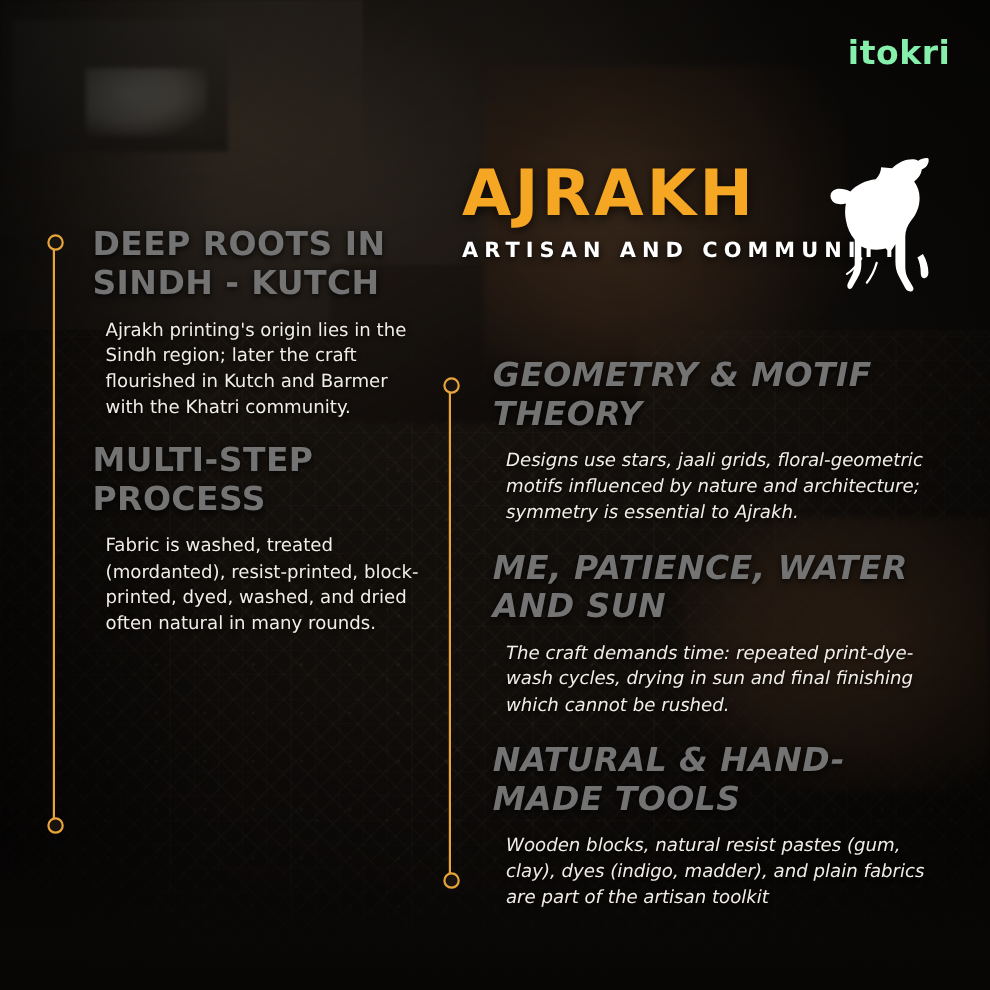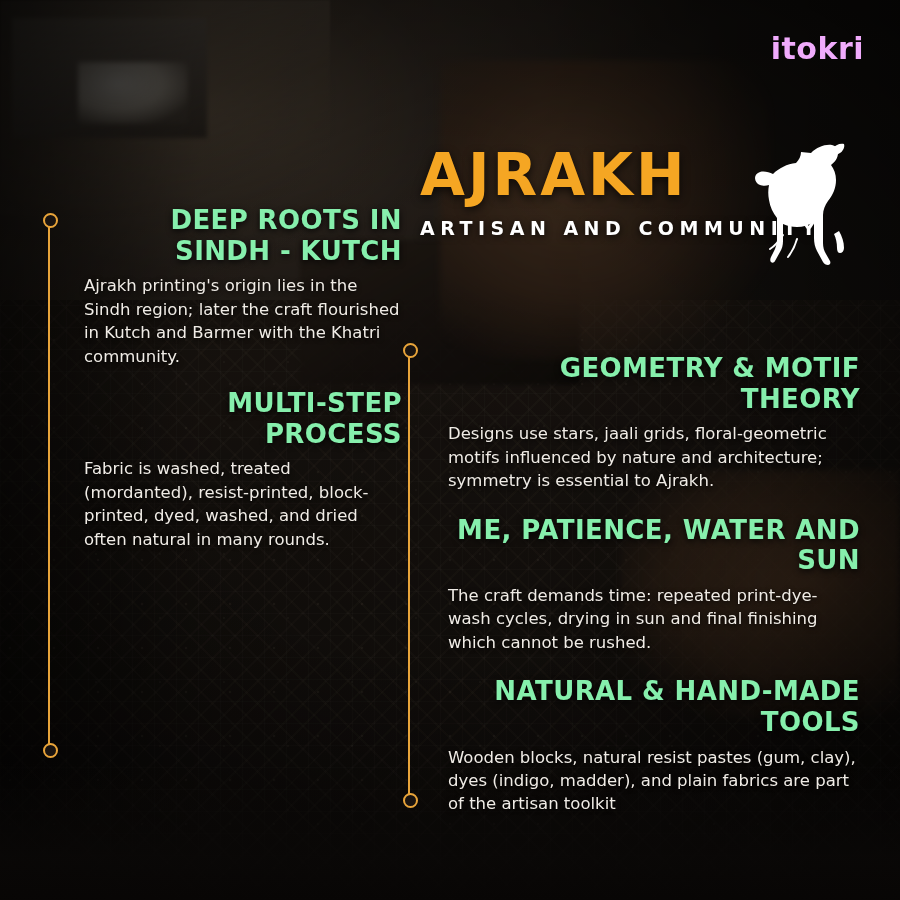--- a/index.html
+++ b/index.html
@@ -125,21 +125,21 @@
     position: absolute;
     left: 0; right: 0; bottom: 0; height: 140px;
     background: linear-gradient(180deg, rgba(10,8,7,0) 0%, rgba(10,8,7,0.85) 70%, rgba(8,6,5,0.95) 100%);
   }
 
   
   .brand {
     position: absolute;
     top: 34px;
     right: 36px;
-    color: #f0abfc;
+    color: #86efac;
     font-size: 30px;
     font-weight: 700;
     letter-spacing: 0.5px;
     font-family: "DejaVu Sans", sans-serif;
     line-height: 1;
   }
 
   
   .title-wrap {
     position: absolute;
@@ -190,36 +190,35 @@
     left: -5px;
   }
   .rail-left { left: 48px; top: 218px; height: 535px; }
   .rail-right { left: 408px; top: 348px; height: 455px; }
 
   
   .col {
     position: absolute;
   }
   .col-left { left: 84px; top: 205px; width: 318px; }
-  .col-right { left: 448px; top: 353px; width: 412px; }
+  .col-right { left: 448px; top: 324px; width: 412px; font-style: italic; }
 
   .item { margin-bottom: 18px; }
   .item h3 {
     margin: 0 0 8px 0;
-    color: #86efac;
-    font-size: 26px;
+    color: #737373;
+    font-size: 30px;
     font-weight: 800;
     line-height: 1.18;
     letter-spacing: 0.4px;
     font-family: "DejaVu Sans", sans-serif;
     text-shadow: 0 2px 6px rgba(0,0,0,0.85);
-    text-align: right;
   }
   .item p {
-    margin: 0;
+    margin: 12px;
     color: #f0ece6;
     font-size: 16.5px;
     line-height: 1.42;
     font-family: "DejaVu Sans", sans-serif;
     text-shadow: 0 1px 5px rgba(0,0,0,0.9);
   }
   .col-left .item:nth-child(1) { margin-bottom: 20px; }
   .col-left .item:nth-child(2) { margin-bottom: 20px; }
   .col-right .item { margin-bottom: 22px; }
 </style>

